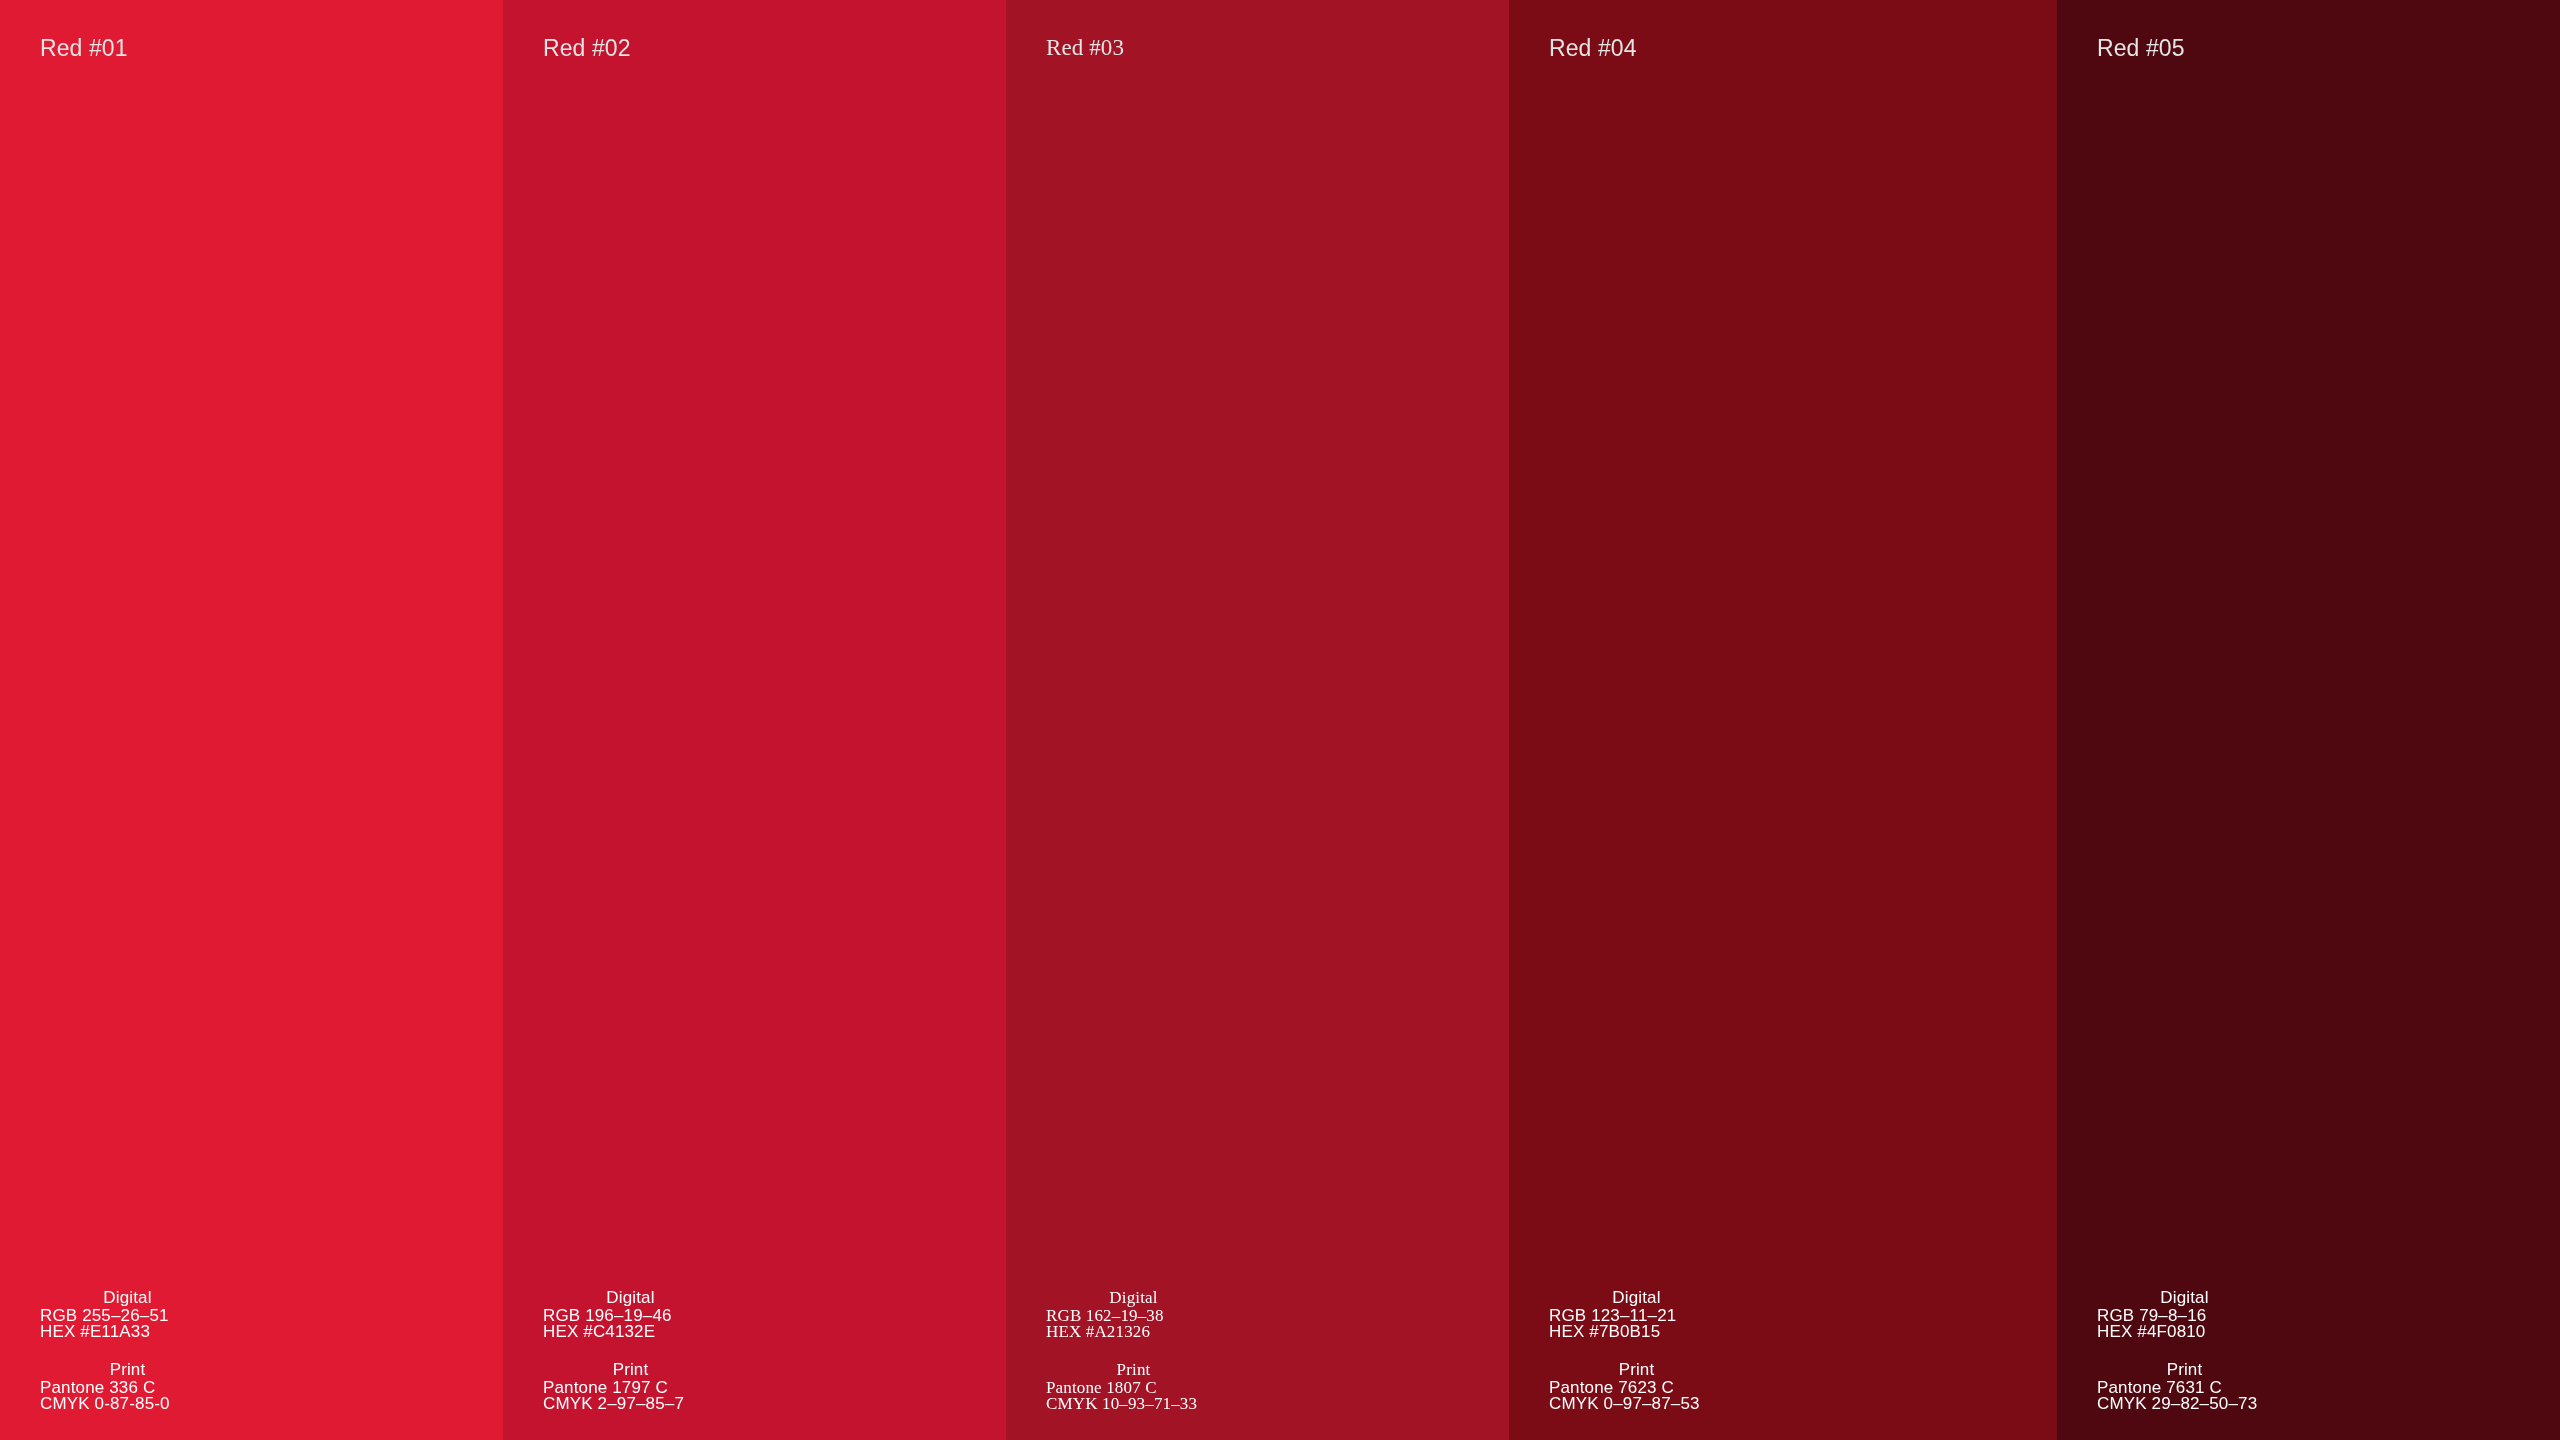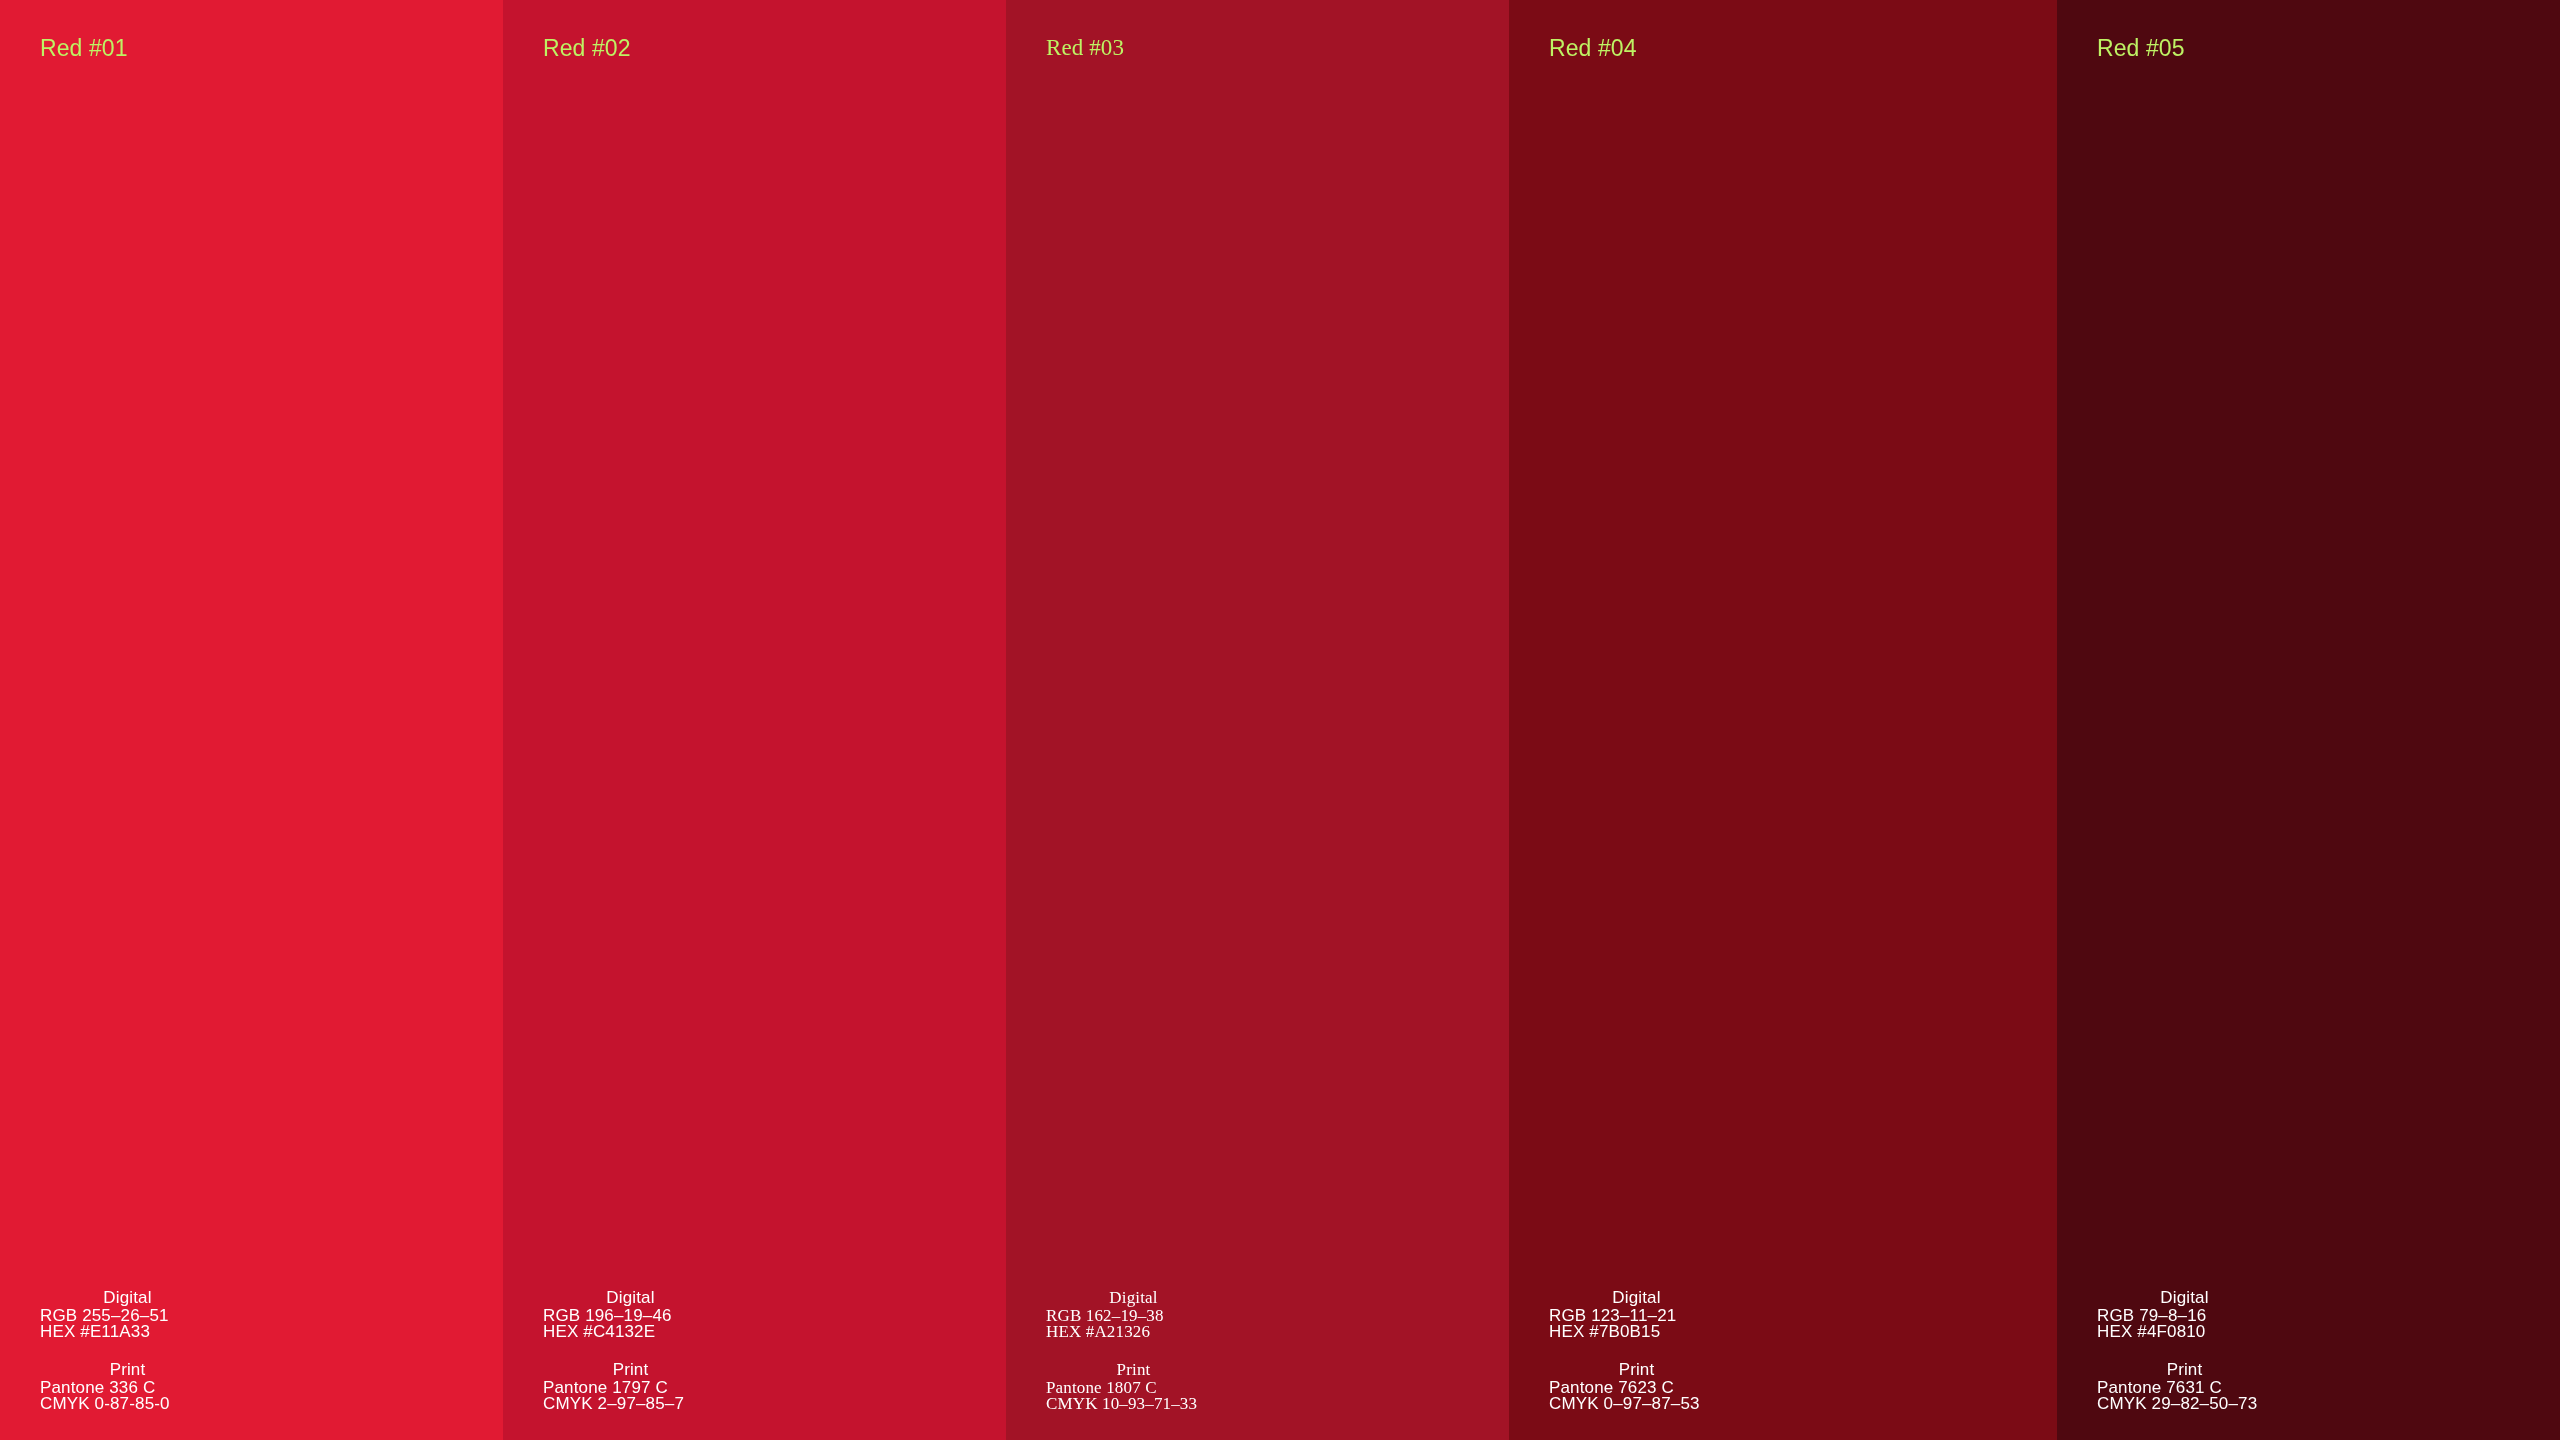--- a/index.html
+++ b/index.html
@@ -29,21 +29,21 @@
     box-sizing: border-box;
   }
 
   .swatch-header {
     position: absolute;
     top: 34px;
     left: 40px;
     font-size: 23px;
     line-height: 28px;
     font-weight: 400;
-    color: #bef264;
+    color: #e5e5e5;
     letter-spacing: 0.1px;
     white-space: nowrap;
   }
 
   .swatch-specs {
     position: absolute;
     left: 40px;
     bottom: 28px;
     width: 340px;
     color: #ffffff;

